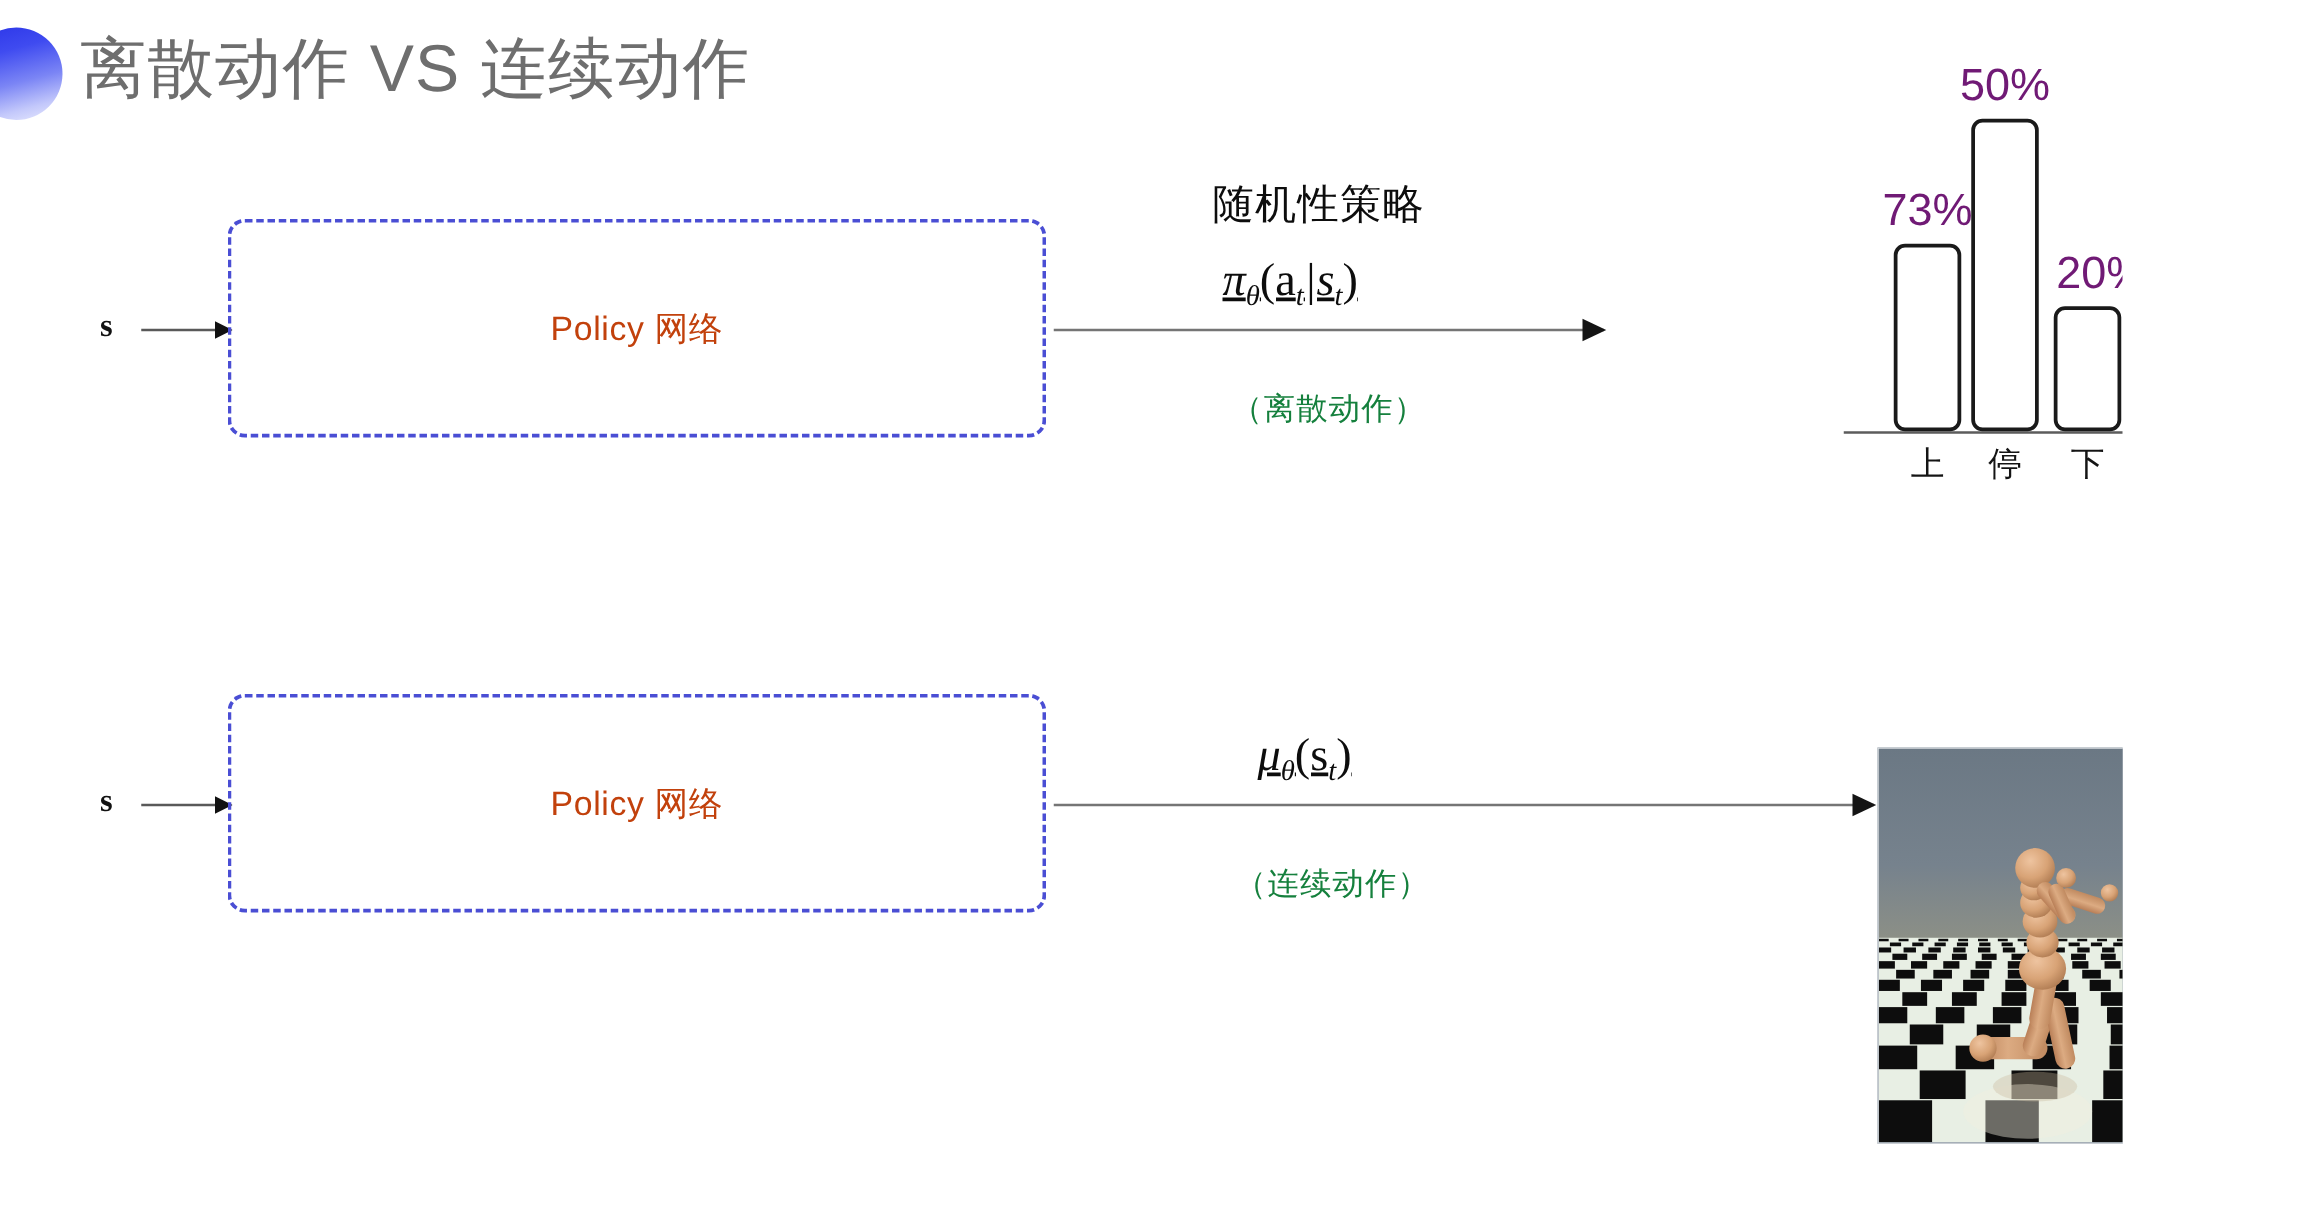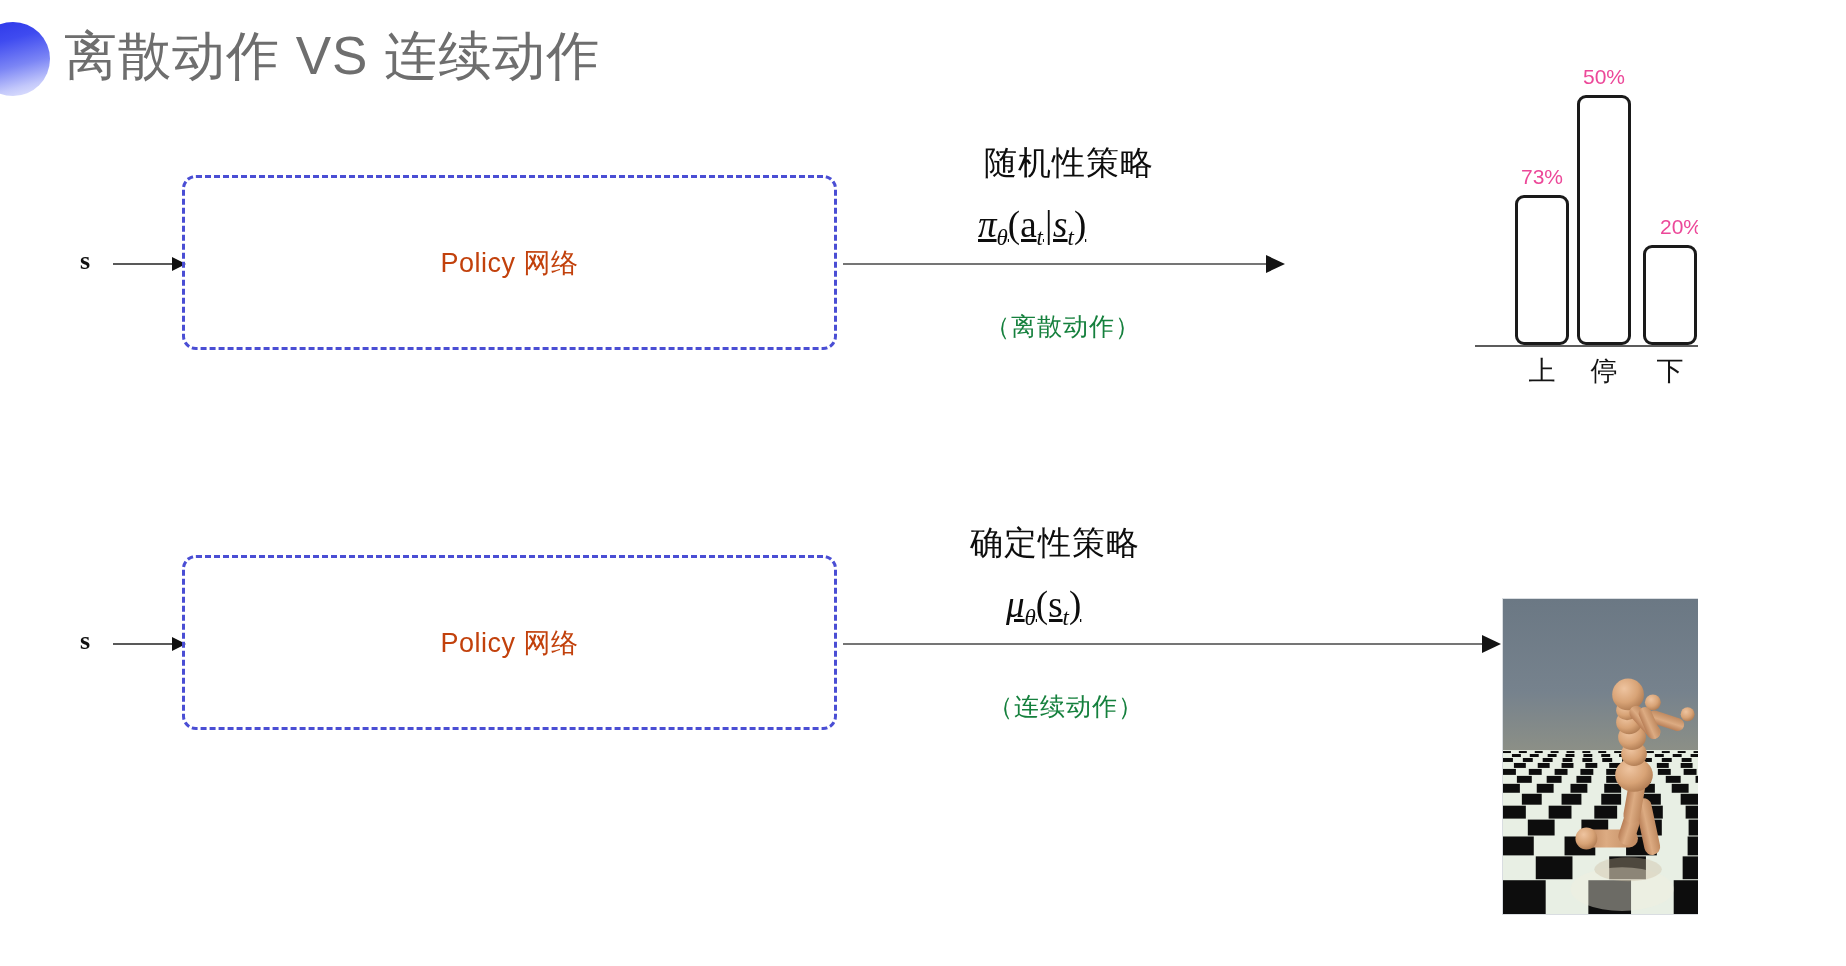--- a/index.html
+++ b/index.html
@@ -168,22 +168,22 @@
     box-sizing: border-box;
     border: 3px solid #1a1a1a;
     border-radius: 9px;
     background: #ffffff;
   }
   .bar-value {
     position: absolute;
     left: -14px;
     width: 82px;
     text-align: center;
-    font-size: 21px;
-    color: #ec4899;
+    font-size: 36px;
+    color: #701a75;
   }
   .bar-cat {
     position: absolute;
     bottom: -44px;
     left: -14px;
     width: 82px;
     text-align: center;
     font-size: 27px;
     color: #141414;
   }
@@ -214,21 +214,21 @@
 
     <div class="input-label" style="left:80px; top:96px;">s</div>
     <div class="in-arrow" style="left:113px; top:113px; width:72px;"></div>
 
     <div class="policy-box" style="left:182px; top:25px; width:655px; height:175px;">
       <div class="policy-box-label">Policy 网络</div>
     </div>
 
     <div class="out-arrow" style="left:843px; top:113px; width:440px;"></div>
 
-    <div class="policy-name" style="left:970px; top:-9px;margin-left:14px;">随机性策略</div>
+    <div class="policy-name" style="left:970px; top:-9px;">随机性策略</div>
 
     <div class="policy-formula" style="left:978px; top:53px;">
       <span>π</span><span class="sub">θ</span><span class="up">(a</span><span class="sub">t</span><span>|s</span><span class="sub">t</span><span class="up">)</span>
     </div>
 
     <div class="action-note" style="left:985px; top:160px;">（离散动作）</div>
   </div>
 
   <div id="bar-chart">
     <div id="bar-axis"></div>
@@ -256,21 +256,20 @@
 
     <div class="input-label" style="left:80px; top:96px;">s</div>
     <div class="in-arrow" style="left:113px; top:113px; width:72px;"></div>
 
     <div class="policy-box" style="left:182px; top:25px; width:655px; height:175px;">
       <div class="policy-box-label">Policy 网络</div>
     </div>
 
     <div class="out-arrow" style="left:843px; top:113px; width:656px;"></div>
 
-    <div class="policy-name" style="left:970px; top:-9px;">确定性策略</div>
 
     <div class="policy-formula" style="left:1006px; top:53px;">
       <span>μ</span><span class="sub">θ</span><span class="up">(s</span><span class="sub">t</span><span class="up">)</span>
     </div>
 
     <div class="action-note" style="left:988px; top:160px;">（连续动作）</div>
   </div>
 
   <div id="humanoid-frame">
     <svg id="humanoid-svg" viewBox="0 0 268 317" preserveAspectRatio="none">

